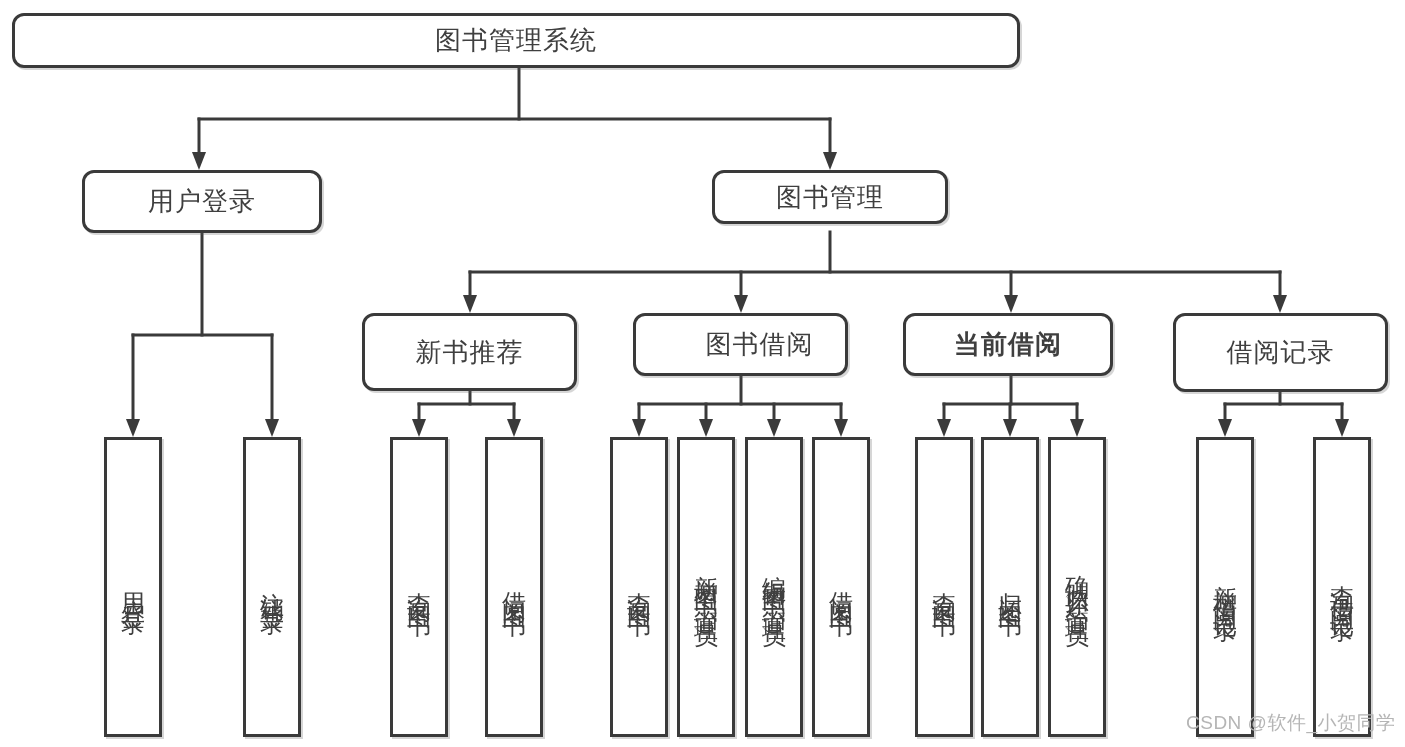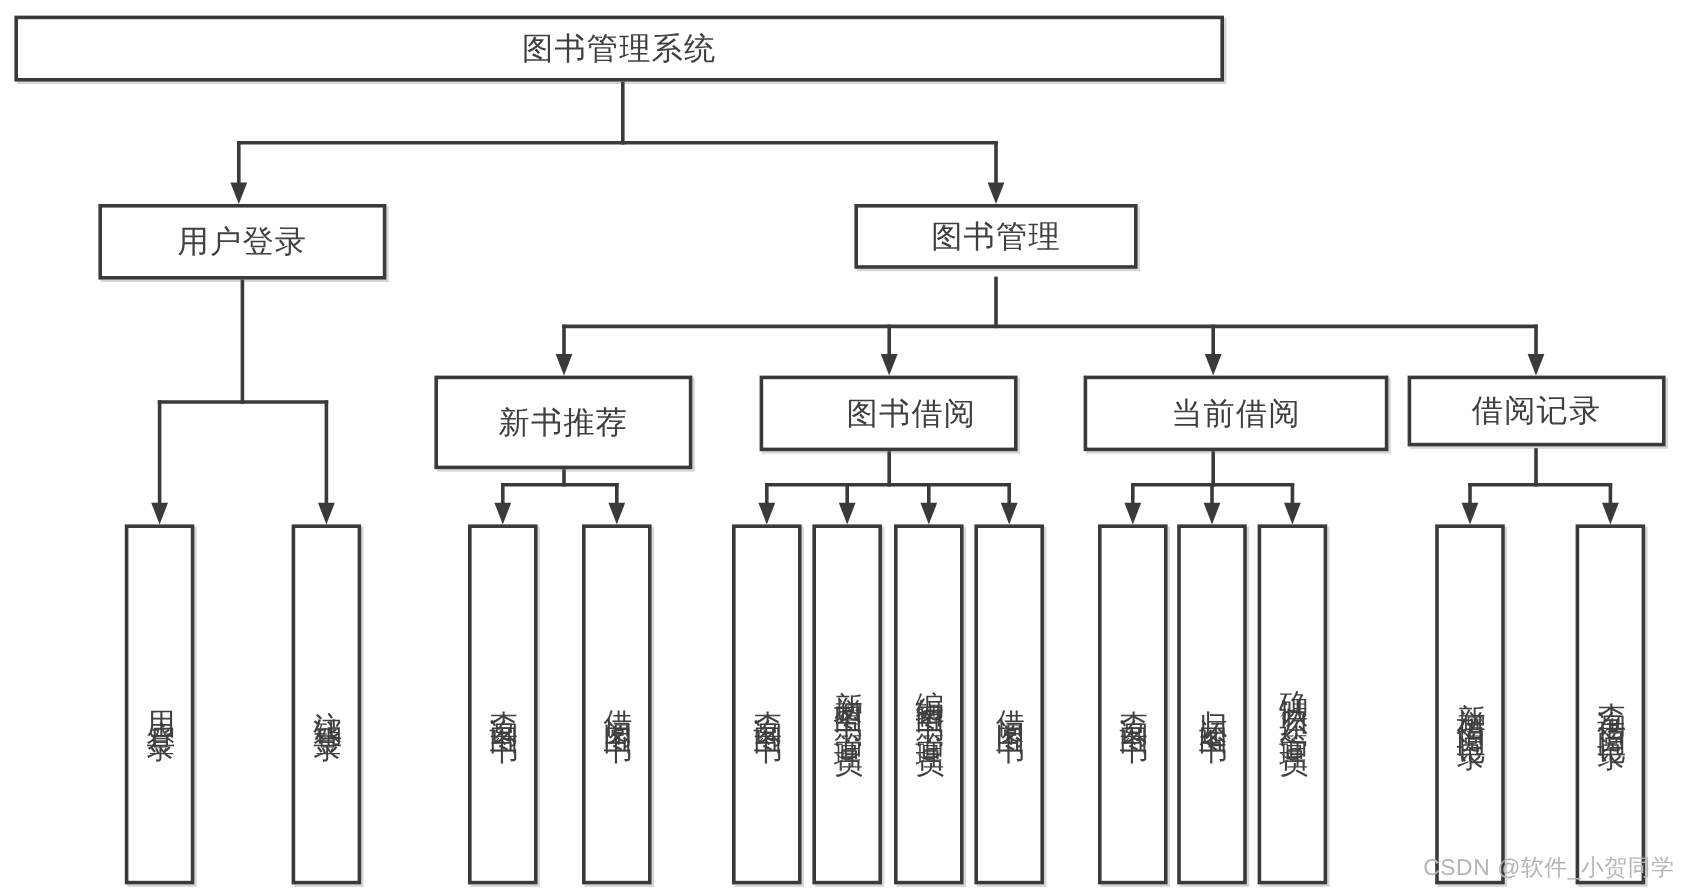--- a/index.html
+++ b/index.html
@@ -24,21 +24,21 @@
   .connectors polygon{fill:var(--line);stroke:none;}
   .node{
     position:absolute;
     box-sizing:border-box;
     background:#fff;
     border:3px solid var(--line);
     color:var(--text);
     display:flex;align-items:center;justify-content:center;
     box-shadow:2px 2px 0 rgba(90,90,90,0.25);
   }
-  .node.h{font-size:26px;letter-spacing:1px;white-space:nowrap;}
+  .node.h{font-size:26px;letter-spacing:1px;white-space:nowrap;border-radius:12px;}
   .node.v{
     display:block;
     writing-mode:vertical-rl;
     text-orientation:mixed;
     text-align:center;
     font-size:24px;
     letter-spacing:7px;
     line-height:52px; 
   }
   .watermark{
@@ -133,22 +133,22 @@
     </g>
   </svg>
 
   <div class="node h" style="left:12px;top:13px;width:1008px;height:55px;">图书管理系统</div>
 
   <div class="node h" style="left:82px;top:170px;width:240px;height:63px;">用户登录</div>
   <div class="node h" style="left:712px;top:170px;width:236px;height:54px;">图书管理</div>
 
   <div class="node h" style="left:362px;top:313px;width:215px;height:78px;">新书推荐</div>
   <div class="node h" style="left:633px;top:313px;width:215px;height:63px;padding-left:38px;">图书借阅</div>
-  <div class="node h" style="left:903px;top:313px;width:254px;height:63px;">当前借阅</div>
-  <div class="node h" style="left:1173px;top:313px;width:215px;height:59px;">借阅记录</div>
+  <div class="node h" style="left:903px;top:313px;width:210px;height:63px;font-weight:bold;">当前借阅</div>
+  <div class="node h" style="left:1173px;top:313px;width:215px;height:79px;">借阅记录</div>
 
   <div class="node v" style="left:104px;top:437px;width:58px;height:300px;">用户登录</div>
   <div class="node v" style="left:243px;top:437px;width:58px;height:300px;">注销登录</div>
 
   <div class="node v" style="left:390px;top:437px;width:58px;height:300px;">查询图书</div>
   <div class="node v" style="left:485px;top:437px;width:58px;height:300px;">借阅图书</div>
 
   <div class="node v" style="left:610px;top:437px;width:58px;height:300px;">查询图书</div>
   <div class="node v" style="left:677px;top:437px;width:58px;height:300px;">新增图书（管理员）</div>
   <div class="node v" style="left:745px;top:437px;width:58px;height:300px;">编辑图书（管理员）</div>

